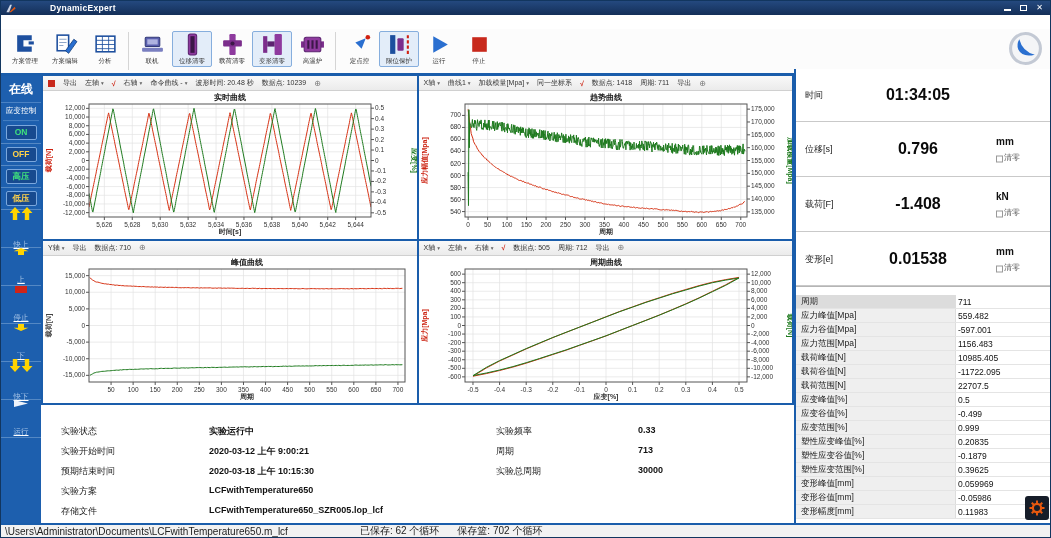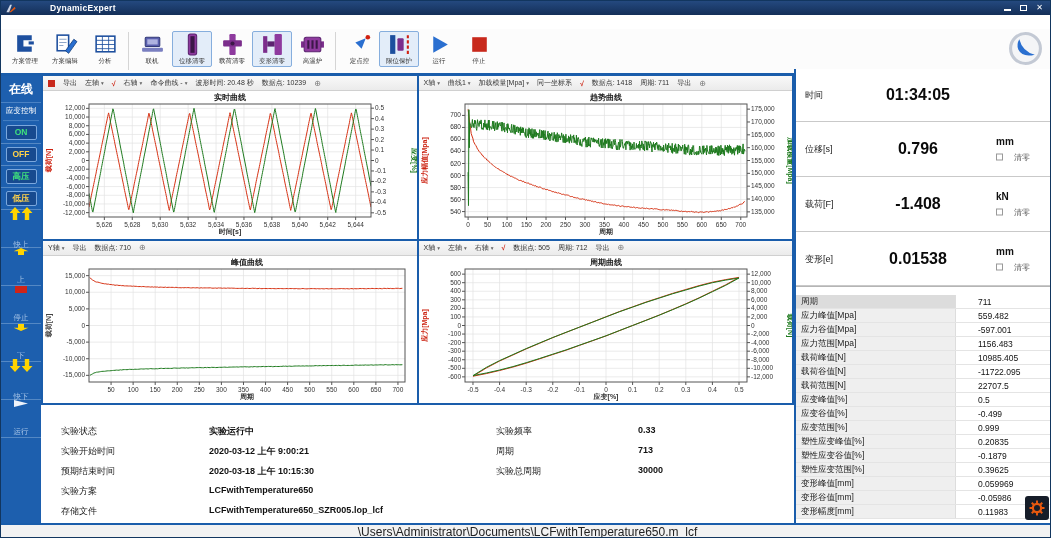--- a/index.html
+++ b/index.html
@@ -37,21 +37,21 @@
   .bluebar{ position:absolute; top:72px; left:0; right:0; height:3px; background:#1a5dab; }
 
   
   .sidebar{ position:absolute; top:75px; bottom:14px; left:0; width:40px; background:#1d5fae; color:#fff; }
   .side-title{ font-size:12px; font-weight:bold; text-align:center; padding:5px 0 4px; border-bottom:1px solid #4a82c4; }
   .side-mode{ font-size:8.5px; text-align:center; padding:2px 0 4px; border-bottom:1px solid #4a82c4; white-space:nowrap; transform:scale(.9); }
   .side-cell{ height:22px; display:flex; align-items:center; justify-content:center; border-bottom:1px solid rgba(130,170,215,.55); }
   .side-btn{ width:31px; height:15px; background:#174a8f; border:1px solid #7aa7dd; border-radius:2px;
     font-size:8.5px; font-weight:bold; text-align:center; line-height:12px; }
   .jog-cell{ height:38px; display:flex; flex-direction:column; align-items:center; justify-content:center;
-    gap:20px; border-bottom:1px solid rgba(130,170,215,.55); }
+    gap:20px; border-bottom:1px solid rgba(130,170,215,.55);text-decoration:underline; }
   .jog-label{ font-size:7.5px; color:#a9c6e8; }
   .arrpair{ display:flex; gap:1px; }
   .arr{ width:11px; height:13px; background:#ffd400;
     clip-path:polygon(50% 0,100% 46%,70% 46%,70% 100%,30% 100%,30% 46%,0 46%); }
   .arr.big{ width:15px; height:15px; }
   .down{ transform:scaleY(-1); }
   .jog-stop{ width:12px; height:12px; background:#cf2417; }
   .jog-play{ width:14px; height:15px; background:#eef3fa; clip-path:polygon(0 0,100% 50%,0 100%); }
 
   
@@ -80,33 +80,33 @@
   .rightpanel{ position:absolute; left:793px; top:68px; width:258px; bottom:14px; background:#fff; border-left:2px solid #1a5dab; }
   .readout{ position:relative; border-bottom:1px solid #c9c9c9; background:#fff; }
   .readout:nth-child(1){ height:53px; } .readout:nth-child(2){ height:55px; }
   .readout:nth-child(3){ height:55px; } .readout:nth-child(4){ height:54px; }
   .r-label{ position:absolute; left:9px; top:50%; transform:translateY(-50%); font-size:9px; color:#222; }
   .r-value{ position:absolute; left:62px; width:120px; text-align:center; top:50%; transform:translateY(-50%);
     font-size:16px; font-weight:bold; color:#0a0a0a; }
   .r-side{ position:absolute; right:12px; top:50%; transform:translateY(-50%); width:44px;
     display:flex; flex-direction:column; gap:5px; align-items:flex-start; }
   .r-unit{ font-size:10px; font-weight:bold; color:#111; }
-  .cb{ font-size:8px; color:#555; display:flex; align-items:center; gap:11px; }
+  .cb{ font-size:8px; color:#555; display:flex; align-items:flex-end; gap:1px; }
   .cb .box{ width:7px; height:7px; border:1px solid #999; background:#fff; }
   .rtable{ position:absolute; top:217px; left:0; right:0; bottom:0; border-top:1px solid #b5b5b5; padding-top:8px; background:#fff; overflow:hidden; }
   .trow{ display:grid; grid-template-columns:160px 1fr; height:14px; font-size:8.5px; border-bottom:1px solid #e4e4e4; }
   .trow .tl{ background:#efefef; padding-left:5px; display:flex; align-items:center; border-right:1px solid #ddd; color:#222; }
   .trow:first-child .tl{ background:#dcdcdc; }
-  .trow .tv{ padding-left:22px; display:flex; align-items:center; color:#111; }
+  .trow .tv{ padding-left:2px; display:flex; align-items:center; color:#111; }
   .gear{ position:absolute; right:3px; bottom:3px; width:24px; height:24px; background:#161d29; border-radius:3px;
     display:flex; align-items:center; justify-content:center; }
 
   
   .statusbar{ position:absolute; left:0; right:0; bottom:0; height:14px; background:#f2f2f2;
-    border-top:2px solid #1a5dab; display:flex; align-items:center; font-size:12px; color:#222;flex-direction:column; }
+    border-top:2px solid #1a5dab; display:flex; align-items:center; font-size:10px; color:#222; }
   .sb-path{ margin-left:4px; }
   .sb-saved{ margin-left:72px; }
   .sb-buffer{ margin-left:18px; }
 </style>
 </head>
 <body>
 
 <div class="window">
 
   <div class="titlebar">

